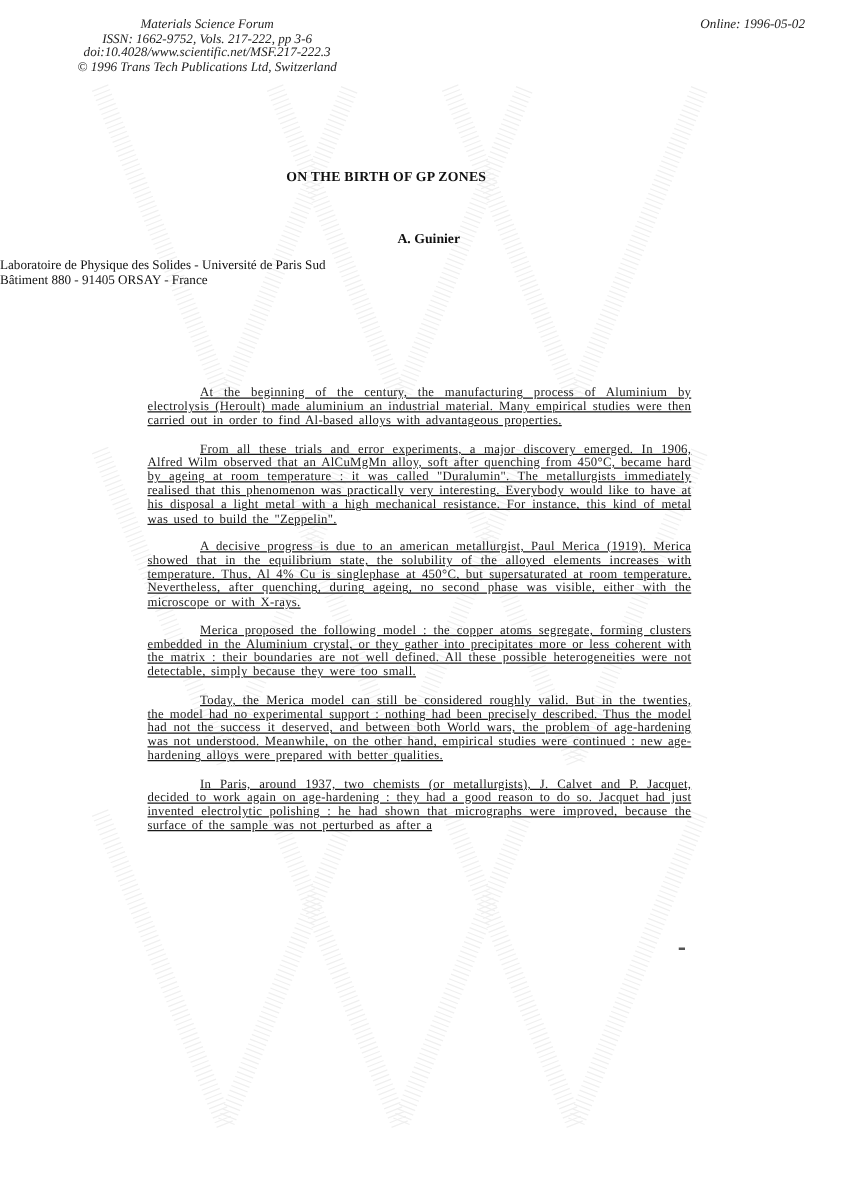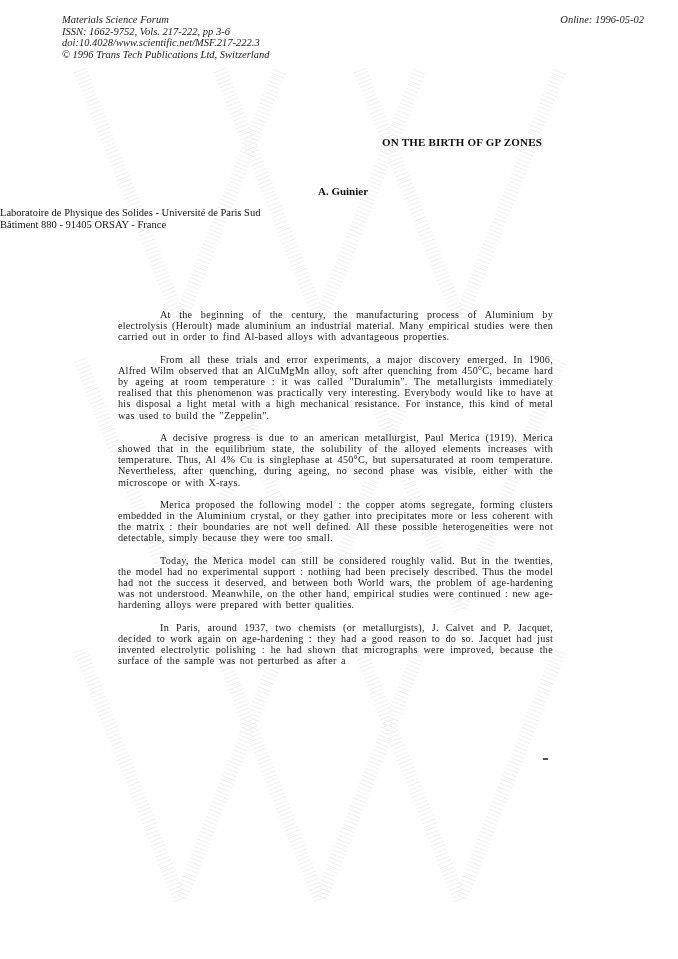--- a/index.html
+++ b/index.html
@@ -26,41 +26,42 @@
     .header-left {
       position: absolute;
       left: 62px;
       top: 14px;
       font-family: "Liberation Serif", serif;
       font-style: italic;
       font-size: 10.5px;
       line-height: 11.5px;
       color: #222;
     }
-    .header-left div { white-space: nowrap; }
+    .header-left div { white-space: nowrap; text-align: center; }
     .header-right {
       position: absolute;
       right: 34px;
       top: 14px;
       font-family: "Liberation Serif", serif;
       font-style: italic;
       font-size: 10.5px;
       line-height: 11.5px;
       color: #222;
     }
     .title {
       position: absolute;
       left: 0;
       width: 542px;
       top: 136px;
-      text-align: right;
+      text-align: center;
       font-family: "Liberation Serif", serif;
       font-weight: bold;
       font-size: 11px;
       letter-spacing: 0.2px;
+      padding-left: 38px;
     }
     .author {
       position: absolute;
       left: 0;
       width: 678px;
       top: 185px;
       text-align: center;
       font-family: "Liberation Serif", serif;
       font-weight: bold;
       font-size: 11px;
@@ -86,20 +87,21 @@
       font-size: 10.2px;
       line-height: 11.2px;
       color: #1a1a1a;
     }
     .body-text p {
       margin: 0 0 11px 0;
       text-indent: 42px;
       text-align: justify;
       word-spacing: 1.5px;
       letter-spacing: 0.25px;
+      text-decoration: underline;
     }
     .mark {
       position: absolute;
       left: 543px;
       top: 758px;
       width: 5px;
       height: 1.5px;
       background: #555;
     }
   </style>

